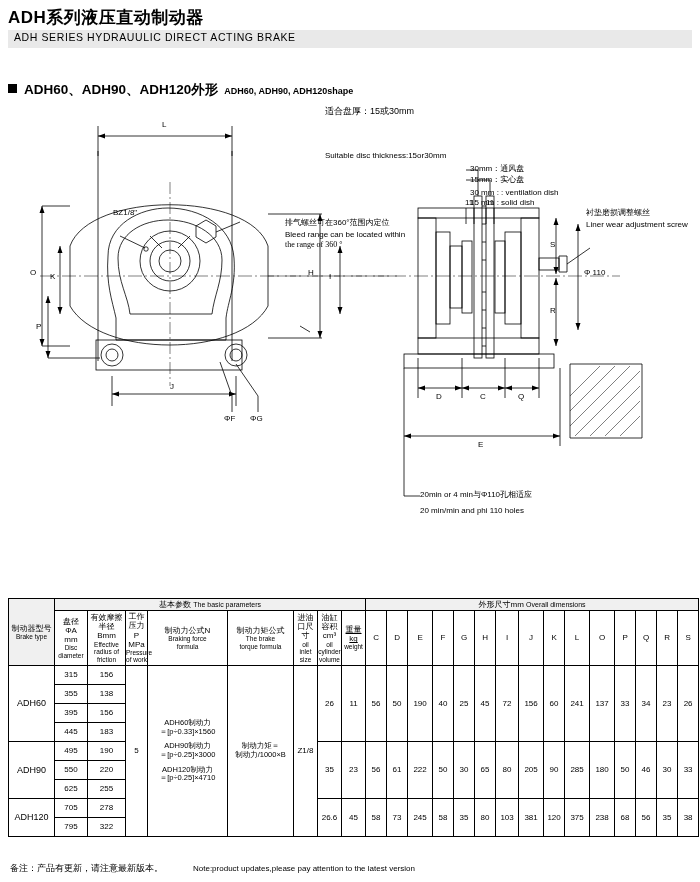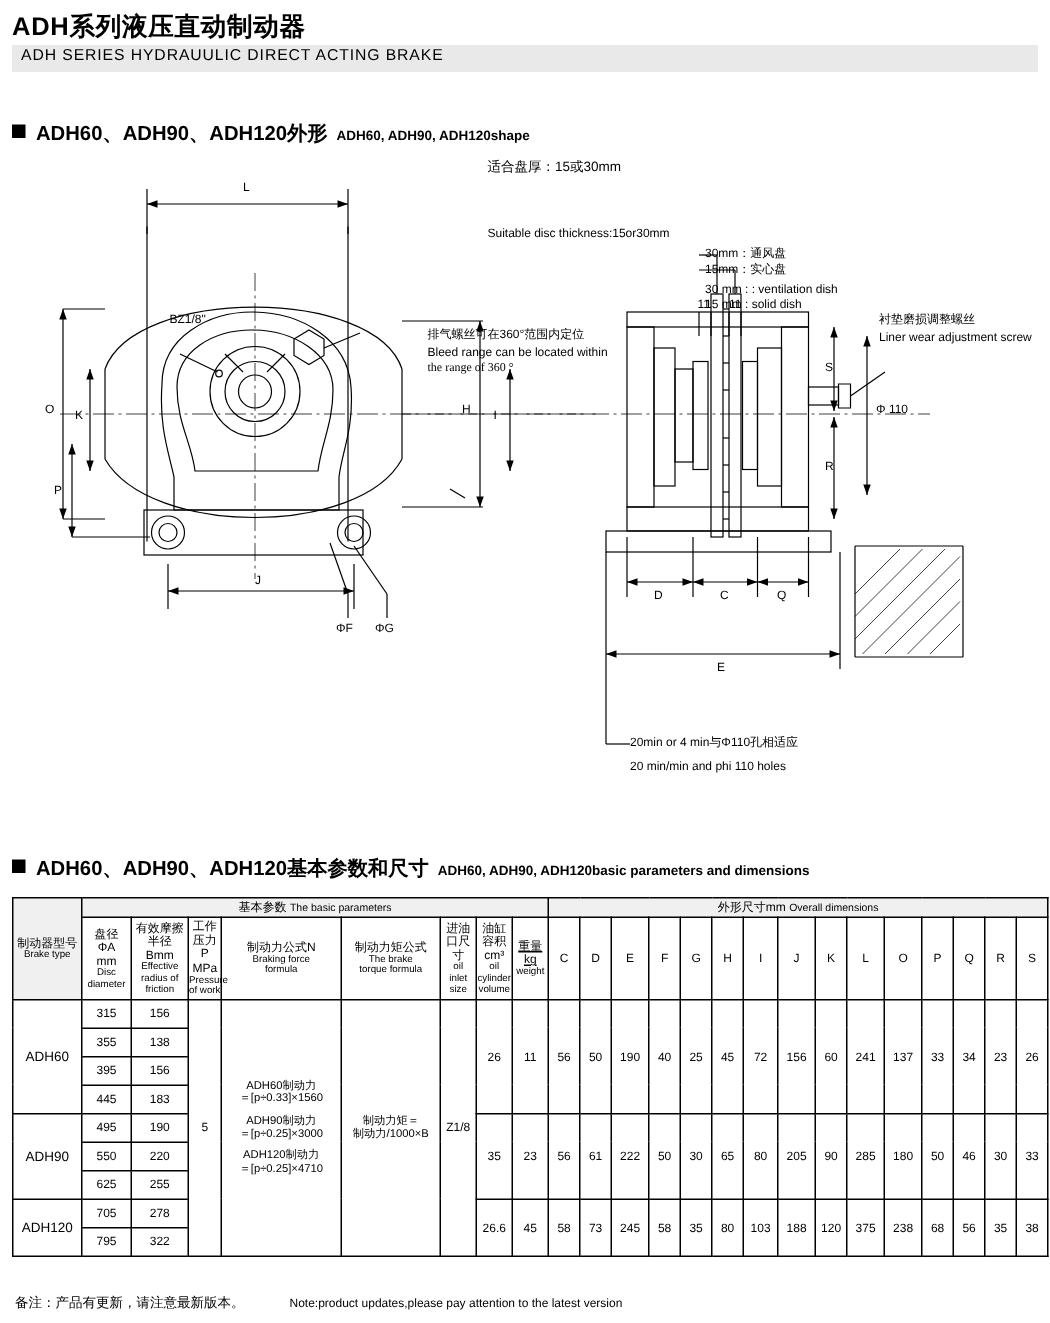--- a/index.html
+++ b/index.html
@@ -296,23 +296,20 @@
     <div class="t" style="left:586px; top:124px;">Liner wear adjustment screw</div>
 
     <div class="t" style="left:285px; top:122px;">排气螺丝可在360°范围内定位</div>
     <div class="t" style="left:285px; top:134px;">Bleed range can be located within</div>
     <div class="t" style="left:285px; top:144px;font-family:Liberation Serif, serif;">the range of 360 °</div>
 
     <div class="t" style="left:420px; top:394px;">20min or 4 min与Φ110孔相适应</div>
     <div class="t" style="left:420px; top:410px;">20 min/min and phi 110 holes</div>
   </div>
 
-  <div class="sec" style="left:8px; top:570px;">
-    <span class="sq"></span><span class="zh">ADH60、ADH90、ADH120基本参数和尺寸</span><span class="en">ADH60, ADH90, ADH120basic parameters and dimensions</span>
-  </div>
 
   <div class="tablewrap">
     <table class="spec" id="spec-table">
       <colgroup>
         <col style="width:46px">
         <col style="width:33px">
         <col style="width:38px">
         <col style="width:22px">
         <col style="width:80px">
         <col style="width:66px">
@@ -499,21 +496,21 @@
             <td>278</td>
             <td rowspan="2">26.6</td>
             <td rowspan="2">45</td>
             <td rowspan="2">58</td>
             <td rowspan="2">73</td>
             <td rowspan="2">245</td>
             <td rowspan="2">58</td>
             <td rowspan="2">35</td>
             <td rowspan="2">80</td>
             <td rowspan="2">103</td>
-            <td rowspan="2">188</td>
+            <td rowspan="2">381</td>
             <td rowspan="2">120</td>
             <td rowspan="2">375</td>
             <td rowspan="2">238</td>
             <td rowspan="2">68</td>
             <td rowspan="2">56</td>
             <td rowspan="2">35</td>
             <td rowspan="2">38</td>
           </tr>
           <tr class="rowh">
             <td>795</td>

